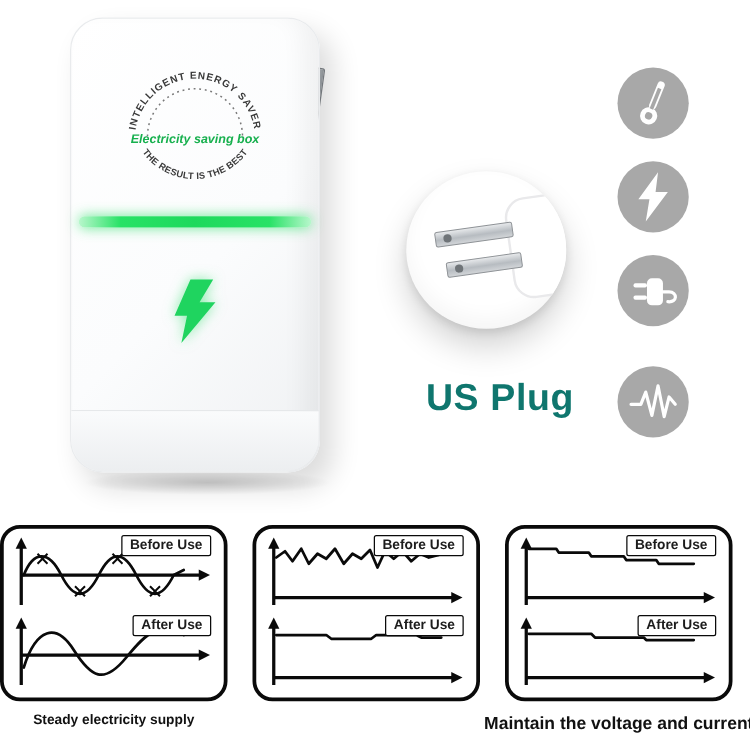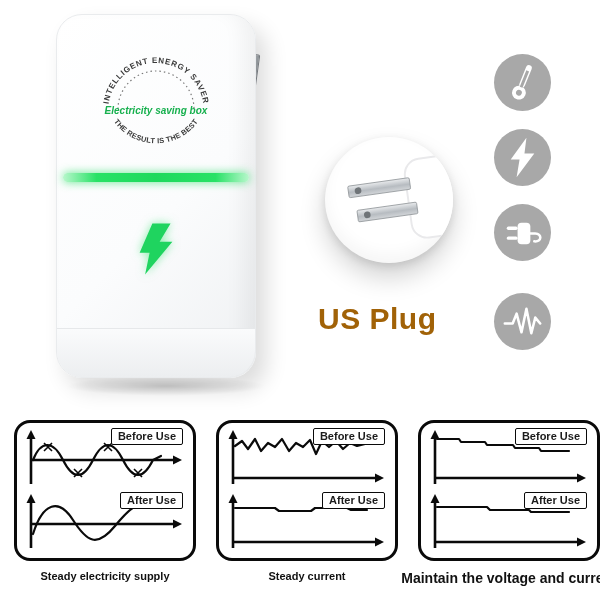--- a/index.html
+++ b/index.html
@@ -41,33 +41,33 @@
   }
   .bolt{position:absolute;left:79px;top:206px;filter:drop-shadow(0 0 5px rgba(46,224,106,0.55));}
 
   
   .closeup{
     position:absolute;left:325px;top:137px;width:128px;height:126px;
     background:#ffffff;border-radius:50%;overflow:hidden;z-index:2;
     box-shadow:0 14px 26px rgba(0,0,0,0.18), 0 3px 8px rgba(0,0,0,0.10), inset 0 -8px 16px rgba(0,0,0,0.04);
   }
   .us-plug-label{
-    position:absolute;left:318px;top:302px;width:164px;
-    font-size:30px;font-weight:800;letter-spacing:0.5px;color:#a16207;
+    position:absolute;left:318px;top:302px;width:164px;text-align:center;
+    font-size:30px;font-weight:800;letter-spacing:0.5px;color:#0f766e;
   }
 
   
   .feature-icon{
     position:absolute;left:494px;width:57px;height:57px;border-radius:50%;
     background:#a8a8a8;display:flex;align-items:center;justify-content:center;
   }
   .fi-1{top:54px;} .fi-2{top:129px;} .fi-3{top:204px;} .fi-4{top:293px;}
 
   
-  .bottom{position:absolute;left:0;top:420px;width:600px;display:flex;justify-content:flex-end;gap:20px;}
+  .bottom{position:absolute;left:0;top:420px;width:600px;display:flex;justify-content:flex-start;gap:20px;}
   .col{width:182px;display:flex;flex-direction:column;align-items:center;}
   .panel{
     width:100%;box-sizing:border-box;border:3px solid #0a0a0a;border-radius:16px;
     padding:5px 4px 4px 4px;background:#ffffff;
   }
   .mini{position:relative;height:62px;margin-bottom:2px;}
   .mini:last-child{margin-bottom:0;}
   .mini svg{display:block;}
   .tag{
     position:absolute;top:0;right:6px;background:#ffffff;
@@ -215,23 +215,20 @@
         <svg width="168" height="62" viewBox="0 0 168 62">
           <line class="axis" x1="10" y1="56" x2="10" y2="9"></line>
             <polygon class="ah" points="10,2 5.5,11 14.5,11"></polygon>
           <line class="axis" x1="10" y1="50" x2="153" y2="50"></line>
             <polygon class="ah" points="161,50 152,45.5 152,54.5"></polygon>
           <path class="wave" d="M12,16 L52,16 L56,19 L88,19 L92,16 L124,16 L128,18 L144,18"></path>
         </svg>
         <div class="tag">After Use</div>
       </div>
     </div>
-    <div class="caption-row">
-        <div class="caption">Steady current</div>
-      </div>
   </div>
 
   <div class="col">
     <div class="panel">
       <div class="mini">
         <svg width="168" height="62" viewBox="0 0 168 62">
           <line class="axis" x1="10" y1="56" x2="10" y2="9"></line>
             <polygon class="ah" points="10,2 5.5,11 14.5,11"></polygon>
           <line class="axis" x1="10" y1="50" x2="153" y2="50"></line>
             <polygon class="ah" points="161,50 152,45.5 152,54.5"></polygon>

